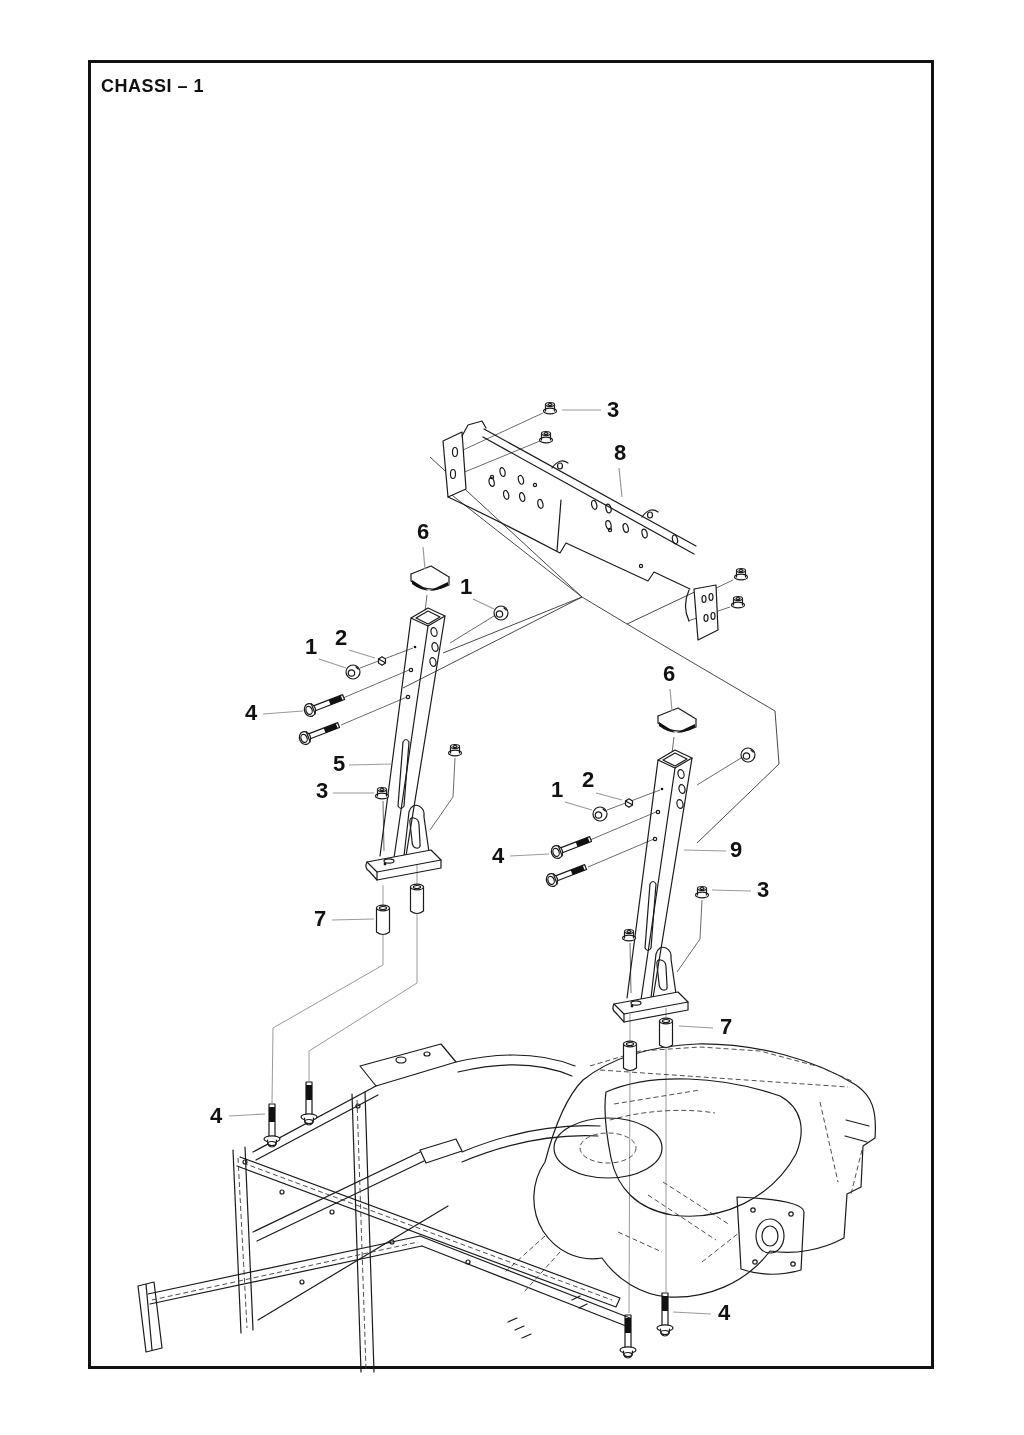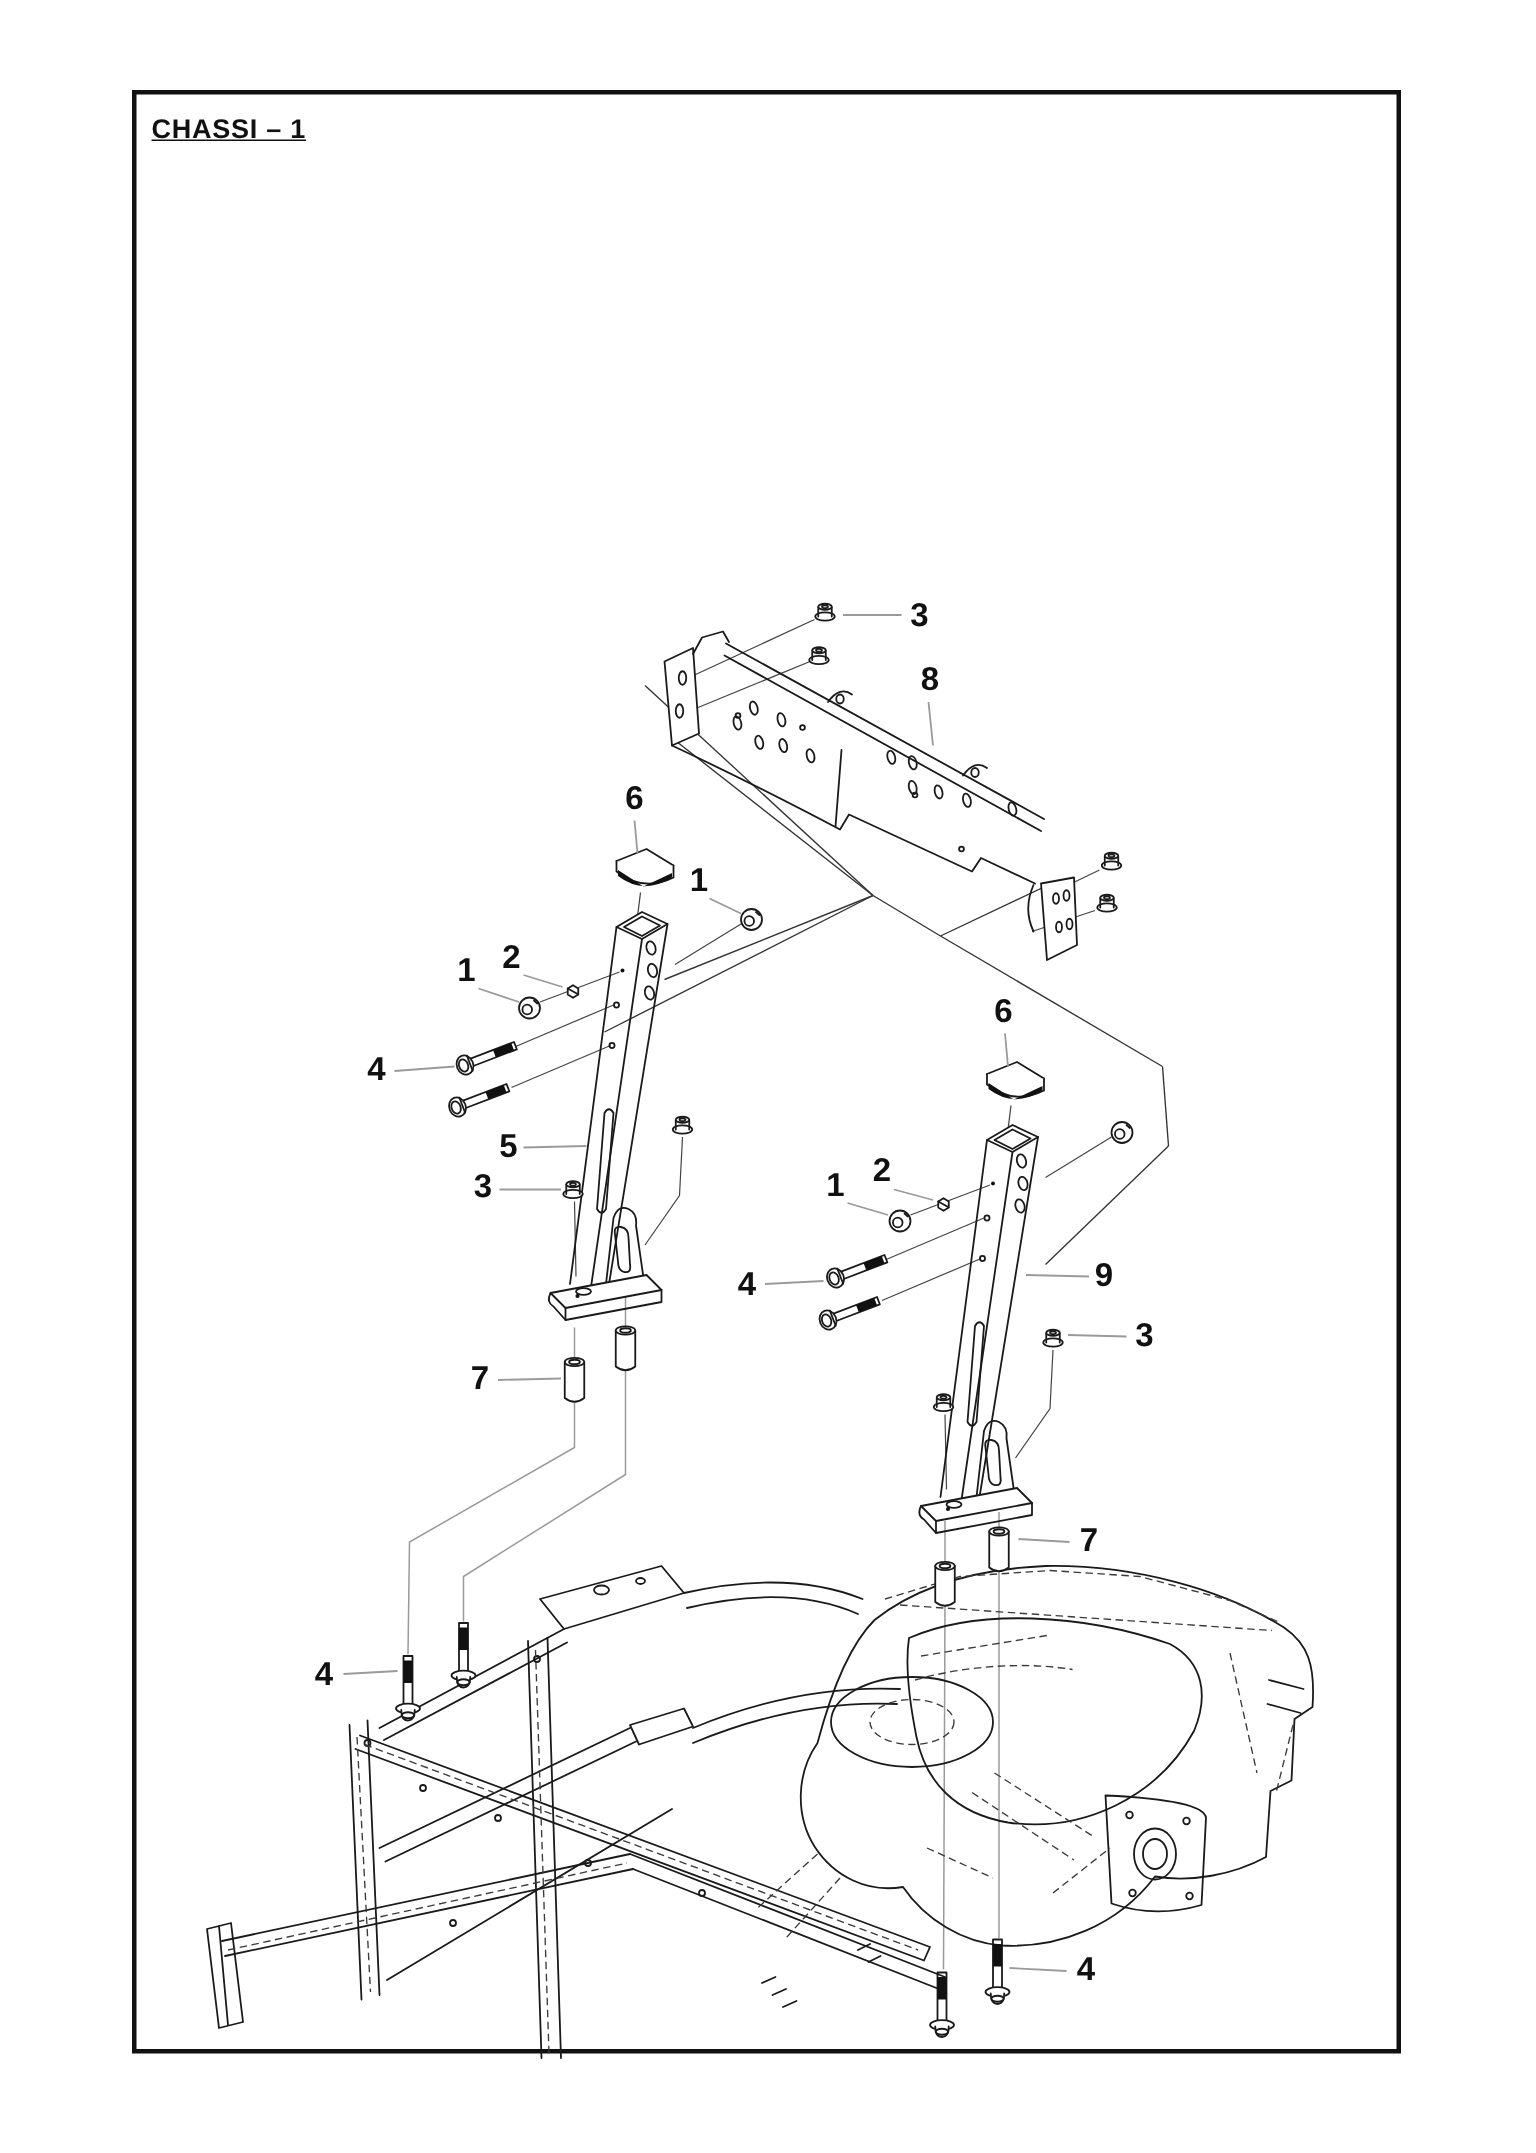--- a/index.html
+++ b/index.html
@@ -1,21 +1,21 @@
 <!DOCTYPE html>
 <html><head>
 <meta charset="utf-8">
 <style>
   html,body{margin:0;padding:0;background:#fff;}
   .page{position:relative;width:1024px;height:1435px;background:#fff;overflow:hidden;
         font-family:"Liberation Sans", sans-serif;}
   .frame{position:absolute;left:88px;top:60px;width:846px;height:1309px;
          border:3px solid #111;box-sizing:border-box;}
   .title{position:absolute;left:101px;top:76px;font-size:18px;font-weight:bold;
-         color:#111;letter-spacing:0.5px;text-decoration:underline;}
+         color:#111;letter-spacing:0.5px;}
   svg{position:absolute;left:0;top:0;}
   svg *{vector-effect:non-scaling-stroke;}
   .ln{stroke:#1a1a1a;stroke-width:1.2;fill:none;stroke-linecap:round;stroke-linejoin:round;}
   .thin{stroke:#333;stroke-width:0.9;fill:none;}
   .axis{stroke:#444;stroke-width:0.8;fill:none;}
   .gaxis{stroke:#9a9a9a;stroke-width:1;fill:none;}
   .leader{stroke:#9a9a9a;stroke-width:1.2;fill:none;}
   .dash{stroke:#3a3a3a;stroke-width:0.9;fill:none;stroke-dasharray:5 3;}
   .fillb{fill:#111;stroke:none;}
   .white{fill:#fff;}

